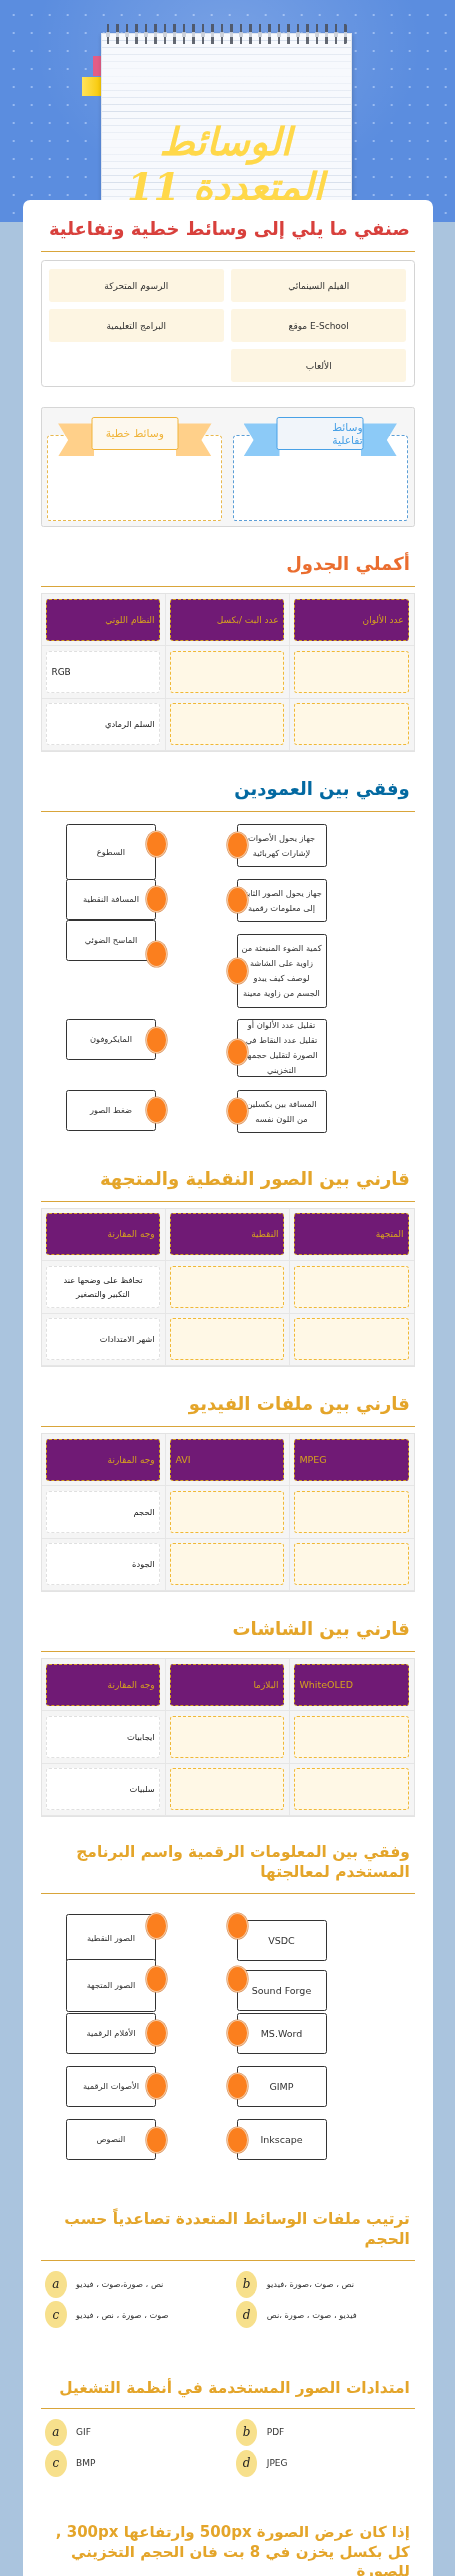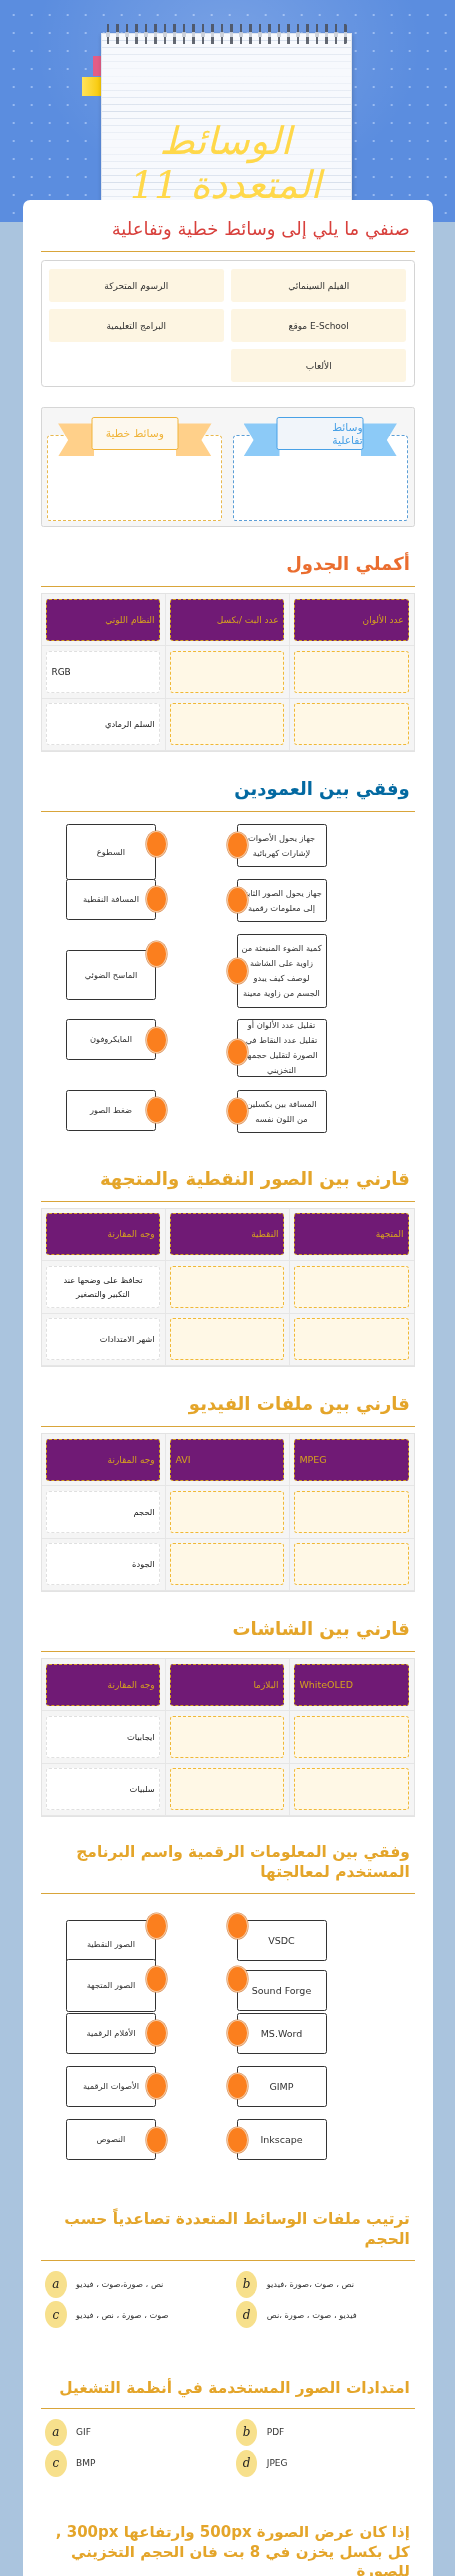--- a/index.html
+++ b/index.html
@@ -39,37 +39,37 @@
     background: repeating-linear-gradient(90deg, transparent 0px, transparent 1.2px, #c9ced8 1.2px, #c9ced8 4.7px, transparent 4.7px, transparent 9.5px);
   }
   .tab { position:absolute; width:9.5px; }
   .tab-pink { left:93px; top:56px; height:19.6px; background:#e35d86; }
   .tab-yellow { left:82px; top:77px; height:19px; width:20px; background:linear-gradient(90deg,#ffe45c,#f7c600); }
   .tab-orange { left:94px; top:219px; height:19px; background:#f79b2c; }
   .tab-green { left:125px; top:274px; height:15.4px; background:#19c13a; }
   .hero-title {
     position: absolute; left: 107px; top: 119px; width: 237px; text-align: center;
     font-family: "DejaVu Serif", serif; font-size: 38px; color: #ffd84a;
-    direction: rtl; font-style: italic; font-weight: normal;
+    direction: rtl; font-style: italic; font-weight: bold;
     text-shadow: 0 0 0.6px rgba(255,216,74,0.3);
   }
 
   
   .card {
     position: absolute; left: 22.5px; top: 200px; width: 410px; height: 2396px;
     background: #fff; border-radius: 7.1px 7.1px 0 0;
     padding: 0 18px 0 18px;
   }
   .section { position: relative; }
   .sec-title {
     direction: rtl; text-align: right; font-family: "DejaVu Sans", sans-serif;
     font-size: 18px; color: #e4a52a; padding: 16.6px 4.7px 10.7px 4.7px;
     border-bottom: 1.2px solid #d9a53a; line-height: 1.3;
   }
-  .sec-title.red { color: #d8403c; font-weight: normal; }
+  .sec-title.red { color: #d8403c; font-weight: bold; }
   .sec-title.orange { color: #ea6d2f; font-weight: bold; }
   .sec-title.salmon { color: #0369a1; }
 
   
   .cat-box {
     margin-top: 8.3px; border: 0.6px solid #d4d4d4; border-radius: 3.6px;
     padding: 8.3px 7.1px 3.6px 7.1px; background: #fff;
     display: grid; grid-template-columns: 1fr 1fr; gap: 7.1px 7.1px;
     direction: rtl;
   }
@@ -235,21 +235,21 @@
       <div class="m-box left" style="top:6px;height:56px">السطوع</div>
       <div class="dot" style="left:105px;top:13px"></div>
 
       <div class="m-box right" style="top:61px;height:43px">جهاز يحول الصور الثابتة إلى معلومات رقمية</div>
       <div class="dot" style="left:186px;top:69px"></div>
       <div class="m-box left" style="top:61px;height:41px">المسافة النقطية</div>
       <div class="dot" style="left:105px;top:68px"></div>
 
       <div class="m-box right" style="top:116px;height:74px">كمية الضوء المنبعثة من زاوية على الشاشة لوصف كيف يبدو الجسم من زاوية معينة</div>
       <div class="dot" style="left:186px;top:140px"></div>
-      <div class="m-box left" style="top:132px;height:50px">الماسح الضوئي</div>
+      <div class="m-box left" style="top:102px;height:41px">الماسح الضوئي</div>
       <div class="dot" style="left:105px;top:123px"></div>
 
       <div class="m-box right" style="top:201px;height:58px">تقليل عدد الألوان أو تقليل عدد النقاط في الصورة لتقليل حجمها التخزيني</div>
       <div class="dot" style="left:186px;top:221px"></div>
       <div class="m-box left" style="top:201px;height:41px">المايكروفون</div>
       <div class="dot" style="left:105px;top:209px"></div>
 
       <div class="m-box right" style="top:272px;height:43px">المسافة بين بكسلين من اللون نفسه</div>
       <div class="dot" style="left:186px;top:280px"></div>
       <div class="m-box left" style="top:272px;height:41px">ضغط الصور</div>
@@ -354,21 +354,21 @@
           <div class="tbl-input"></div>
         </div>
     </div>
   </section>
 
   <section class="section" style="margin-top:8.3px">
     <h2 class="sec-title" style="font-size:15.4px">وفقي بين المعلومات الرقمية واسم البرنامج المستخدم لمعالجتها</h2>
     <div class="match" style="height:273px">
       <div class="m-box right ltr" style="top:20px;height:41px">VSDC</div>
       <div class="dot" style="left:186px;top:13px"></div>
-      <div class="m-box left" style="top:20px;height:49px">الصور النقطية</div>
+      <div class="m-box left" style="top:14px;height:49px">الصور النقطية</div>
       <div class="dot" style="left:105px;top:13px"></div>
 
       <div class="m-box right ltr" style="top:70px;height:41px">Sound Forge</div>
       <div class="dot" style="left:186px;top:66px"></div>
       <div class="m-box left" style="top:59px;height:53px">الصور المتجهة</div>
       <div class="dot" style="left:105px;top:66px"></div>
 
       <div class="m-box right ltr" style="top:113px;height:41px">MS.Word</div>
       <div class="dot" style="left:186px;top:120px"></div>
       <div class="m-box left" style="top:113px;height:41px">الأفلام الرقمية</div>

